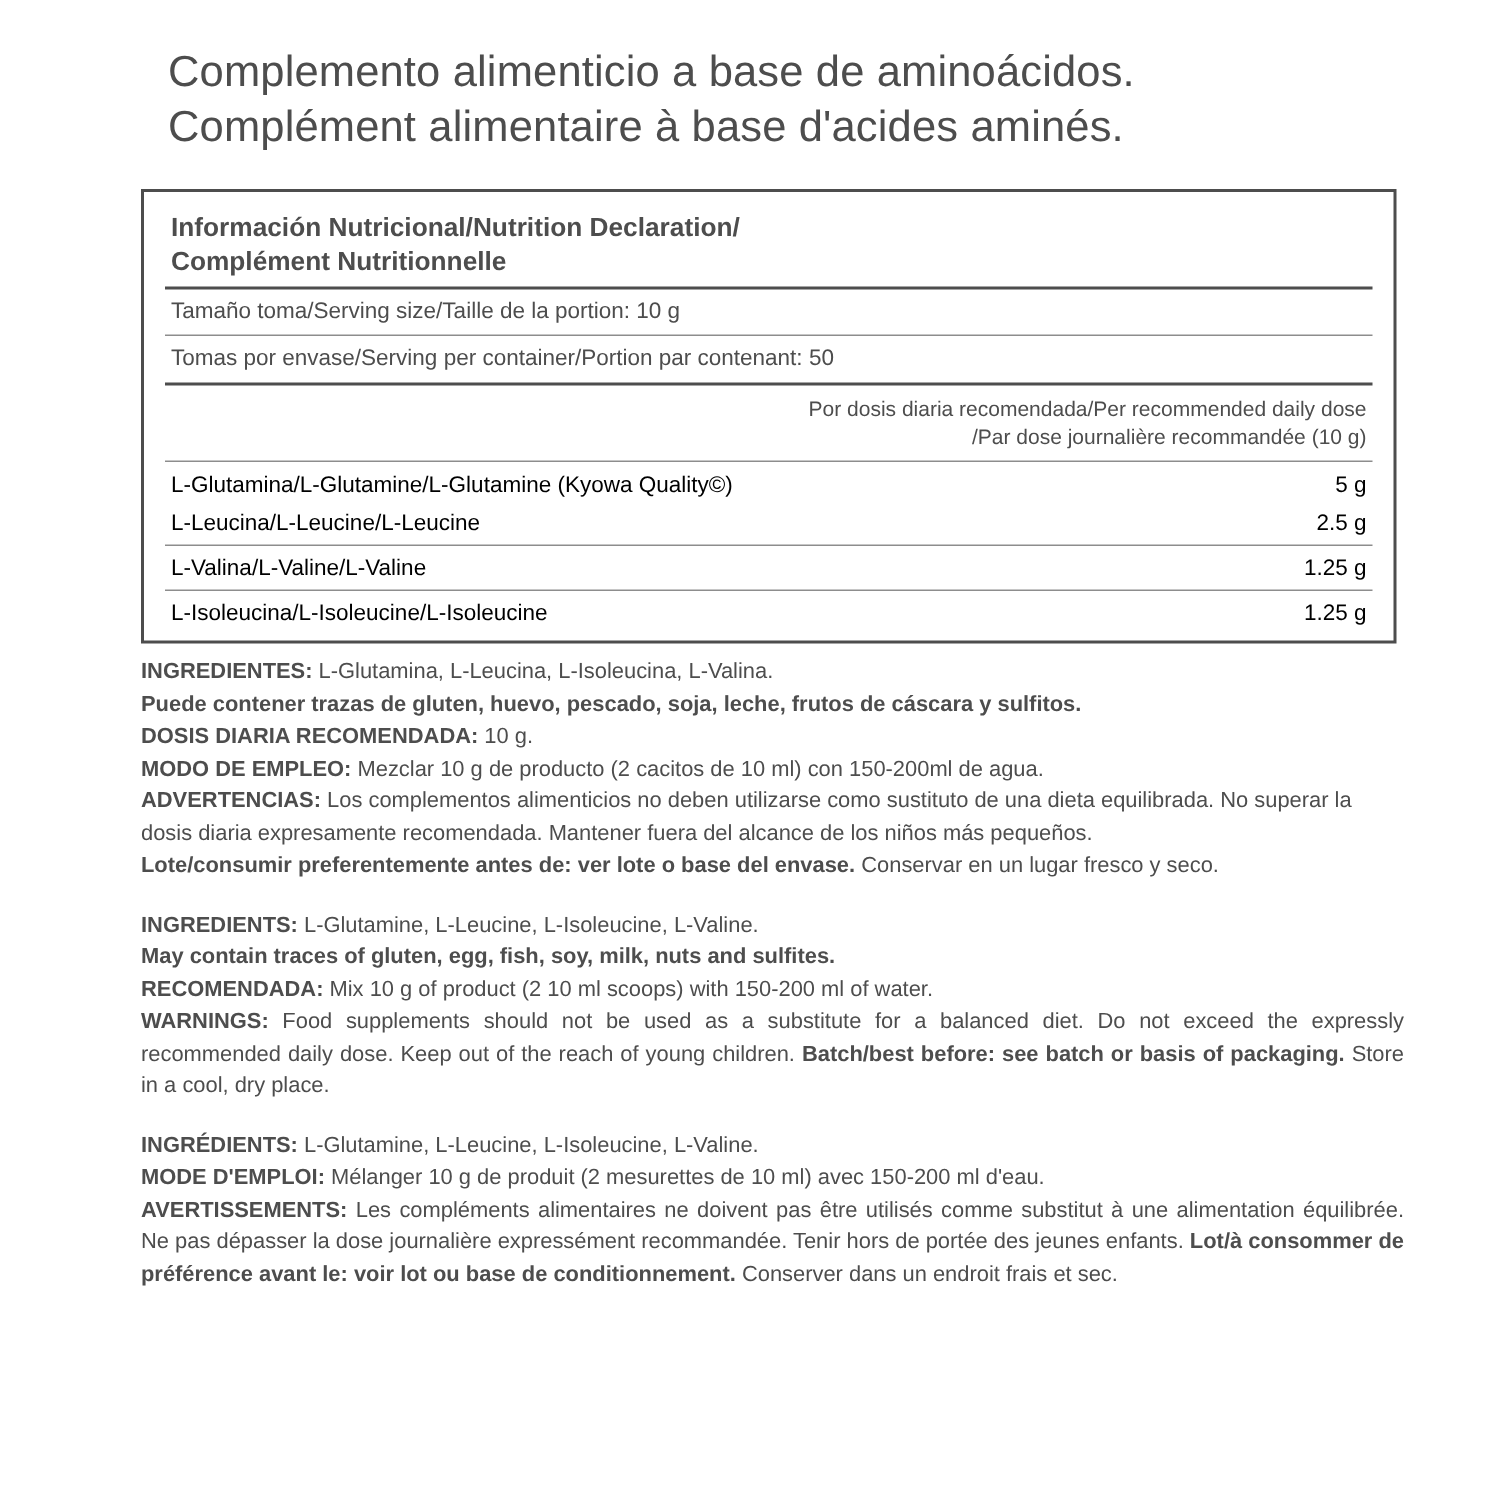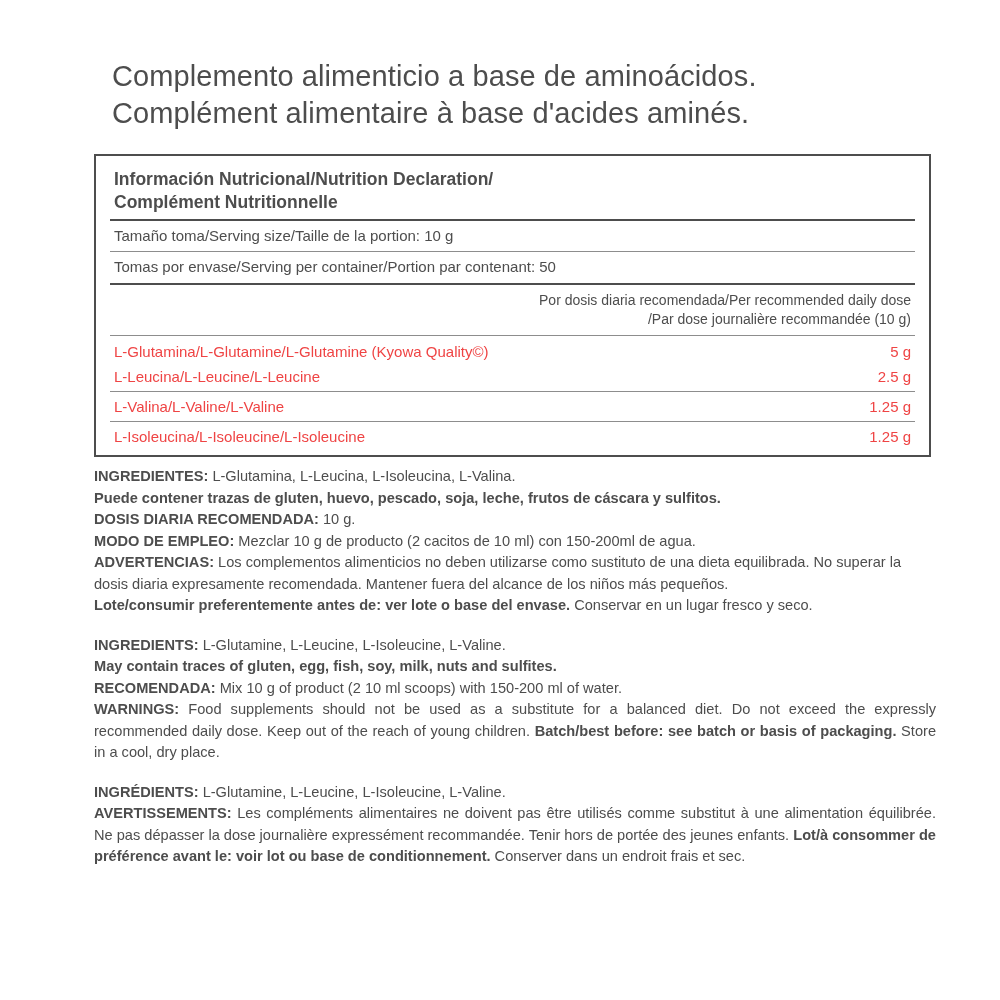--- a/index.html
+++ b/index.html
@@ -13,21 +13,20 @@
     font-family: "Liberation Sans", sans-serif;
     color: #4a4a4a;
     -webkit-font-smoothing: antialiased;
   }
   .page {
     position: relative;
     width: 1000px;
     height: 852px;
     box-sizing: border-box;
     padding: 30px 64px 0 94px;
-    margin-top: 28px;
   }
 
   
   .headlines {
     margin: 0 0 22px 18px;
   }
   .headlines .line {
     font-size: 29px;
     line-height: 37px;
     color: #4d4d4d;
@@ -76,21 +75,21 @@
   .amino-rows {
     padding-top: 3px;
   }
   .amino-row {
     display: flex;
     justify-content: space-between;
     align-items: baseline;
     font-size: 15px;
     line-height: 25px;
     padding: 0 4px 0 4px;
-    color: #ef4444;
+    color: #000000;
   }
   .amino-row .amt {
     white-space: nowrap;
     padding-left: 16px;
   }
 
   
   .block {
     margin: 0 0 0 0;
     padding: 0;
@@ -197,18 +196,21 @@
       <span class="b">WARNINGS:</span><span> Food supplements should not be used as a substitute for a balanced diet. Do not exceed the expressly recommended daily dose. Keep out of the reach of young children. </span><span class="b">Batch/best before: see batch or basis of packaging.</span><span> Store in a cool, dry place.</span>
     </p>
   </div>
 
   <div class="spacer"></div>
 
   <div class="block">
     <p class="para nojust">
       <span class="b">INGRÉDIENTS:</span><span> L-Glutamine, L-Leucine, L-Isoleucine, L-Valine.</span>
     </p>
+    <p class="para nojust">
+      <span class="b">MODE D'EMPLOI:</span><span> Mélanger 10 g de produit (2 mesurettes de 10 ml) avec 150-200 ml d'eau.</span>
+    </p>
     <p class="para">
       <span class="b">AVERTISSEMENTS:</span><span> Les compléments alimentaires ne doivent pas être utilisés comme substitut à une alimentation équilibrée. Ne pas dépasser la dose journalière expressément recommandée. Tenir hors de portée des jeunes enfants. </span><span class="b">Lot/à consommer de préférence avant le: voir lot ou base de conditionnement.</span><span> Conserver dans un endroit frais et sec.</span>
     </p>
   </div>
 
 </div>
 
 </body></html>

